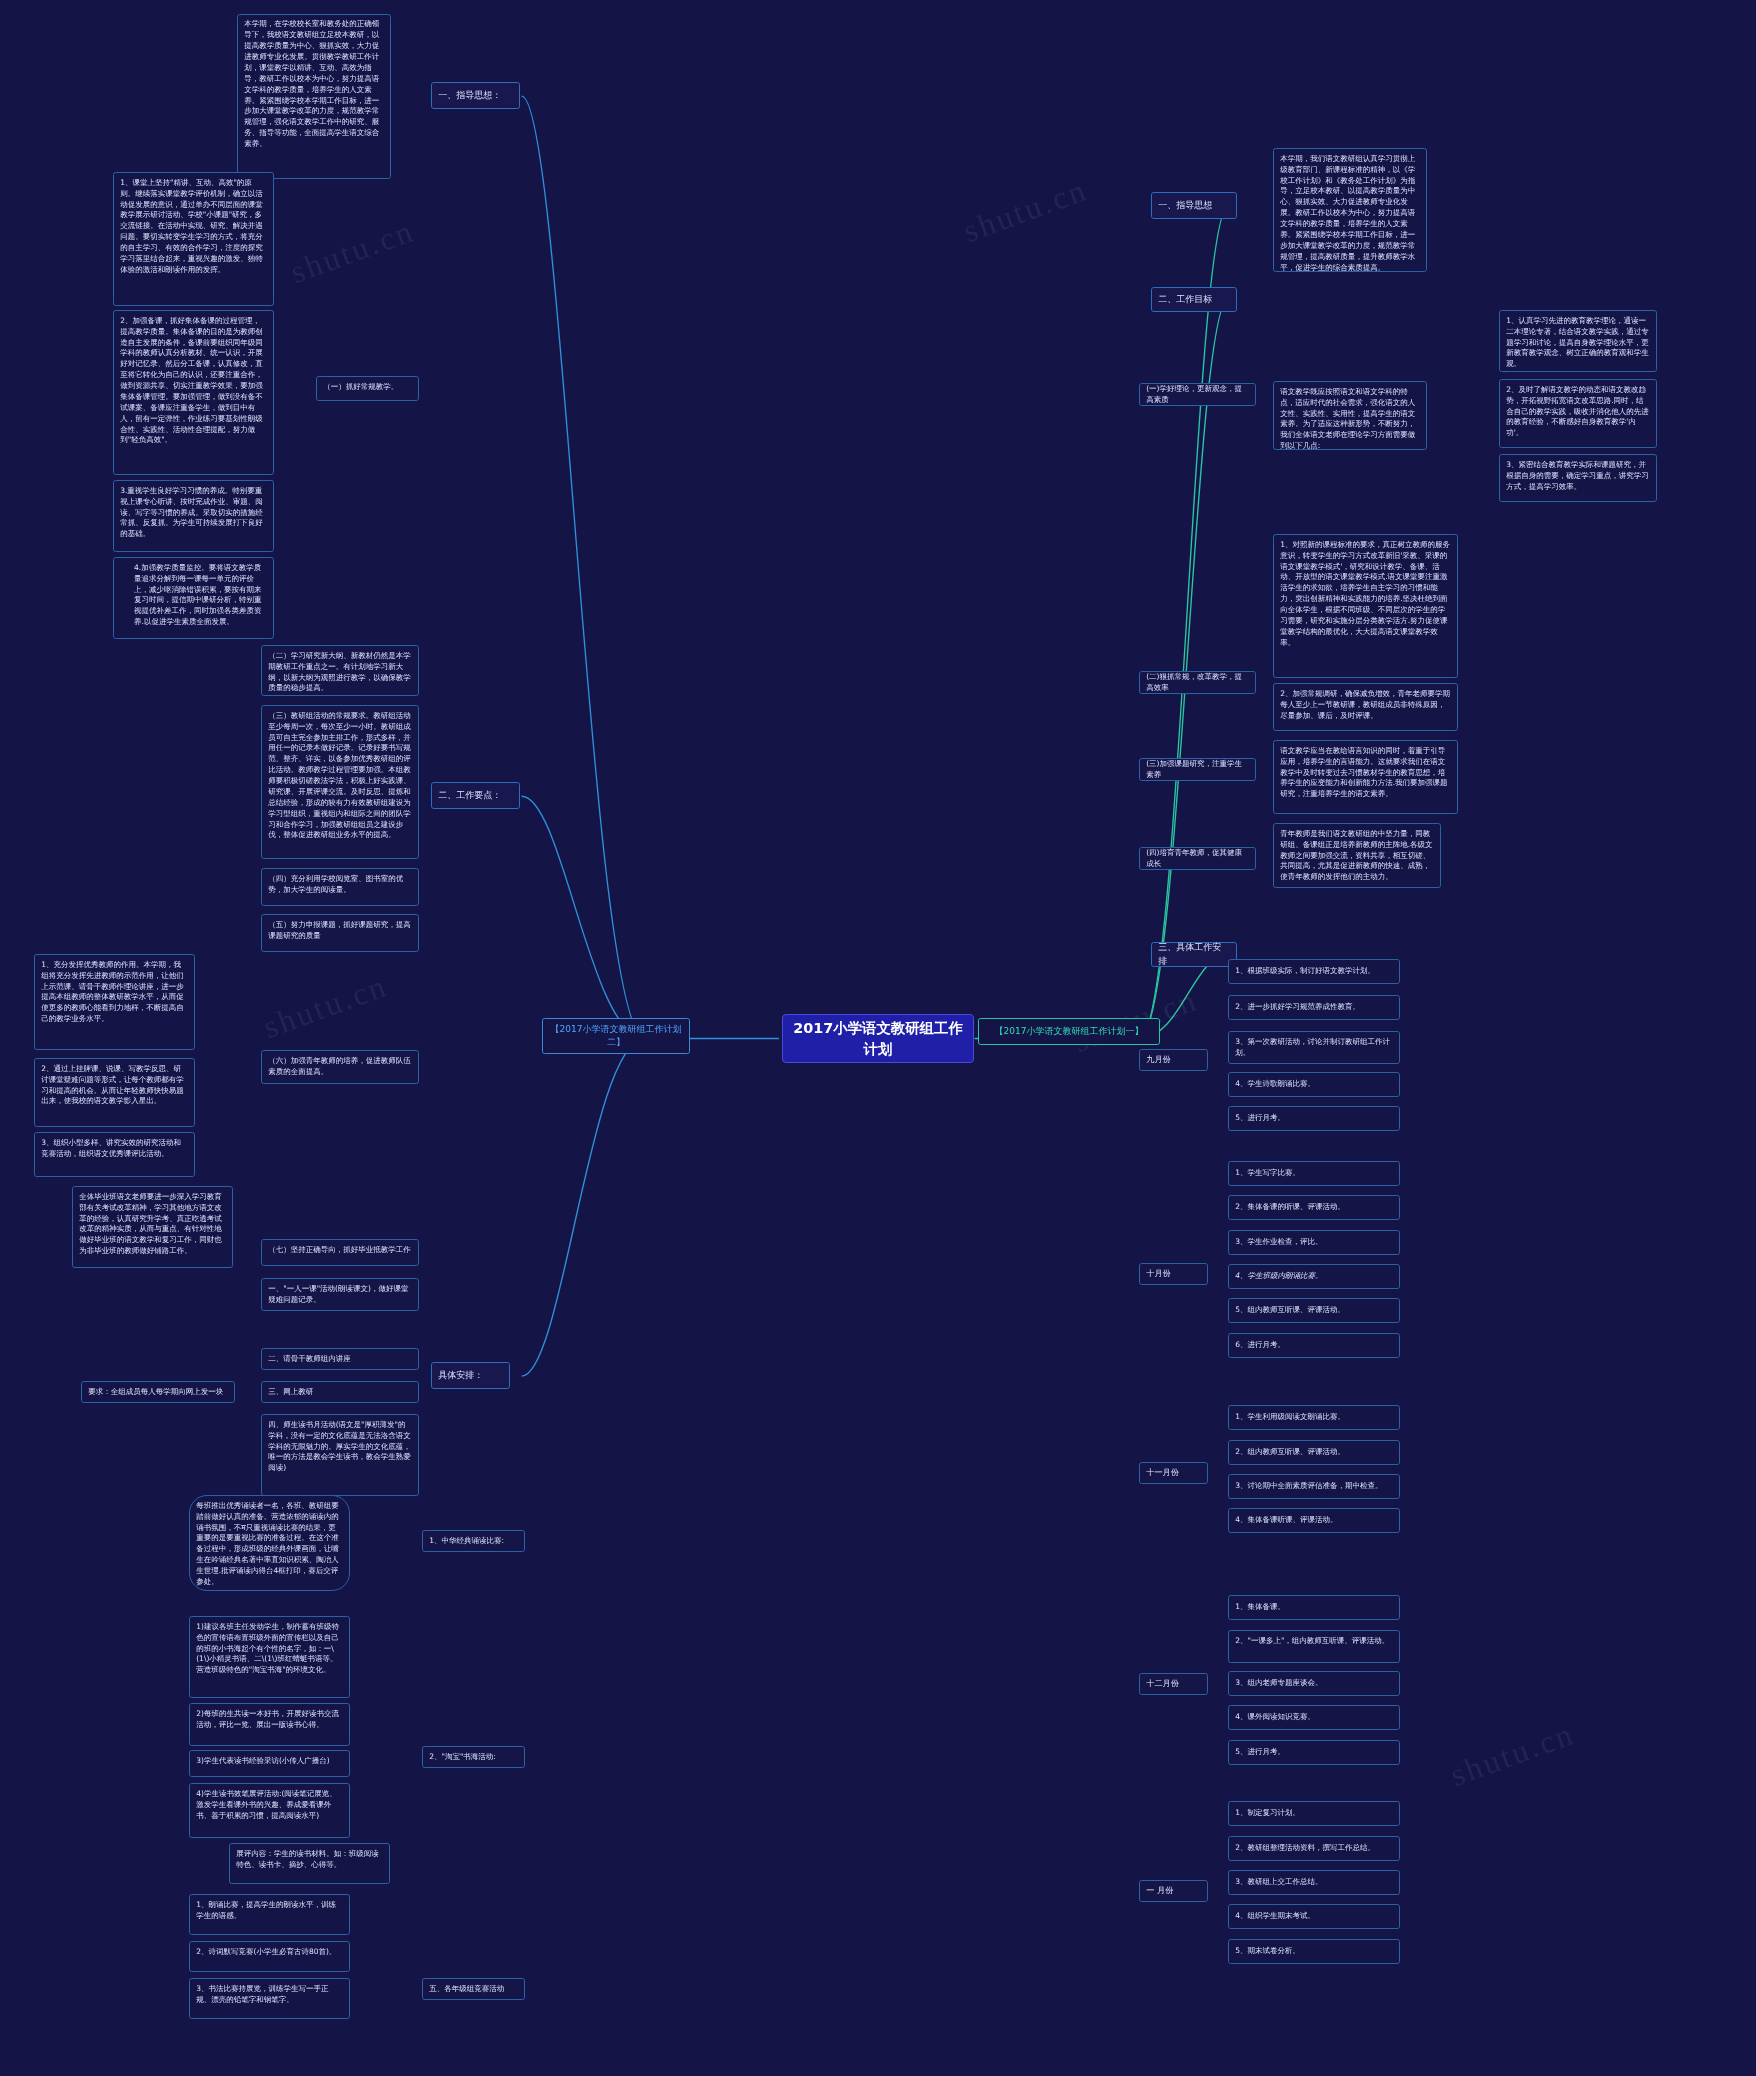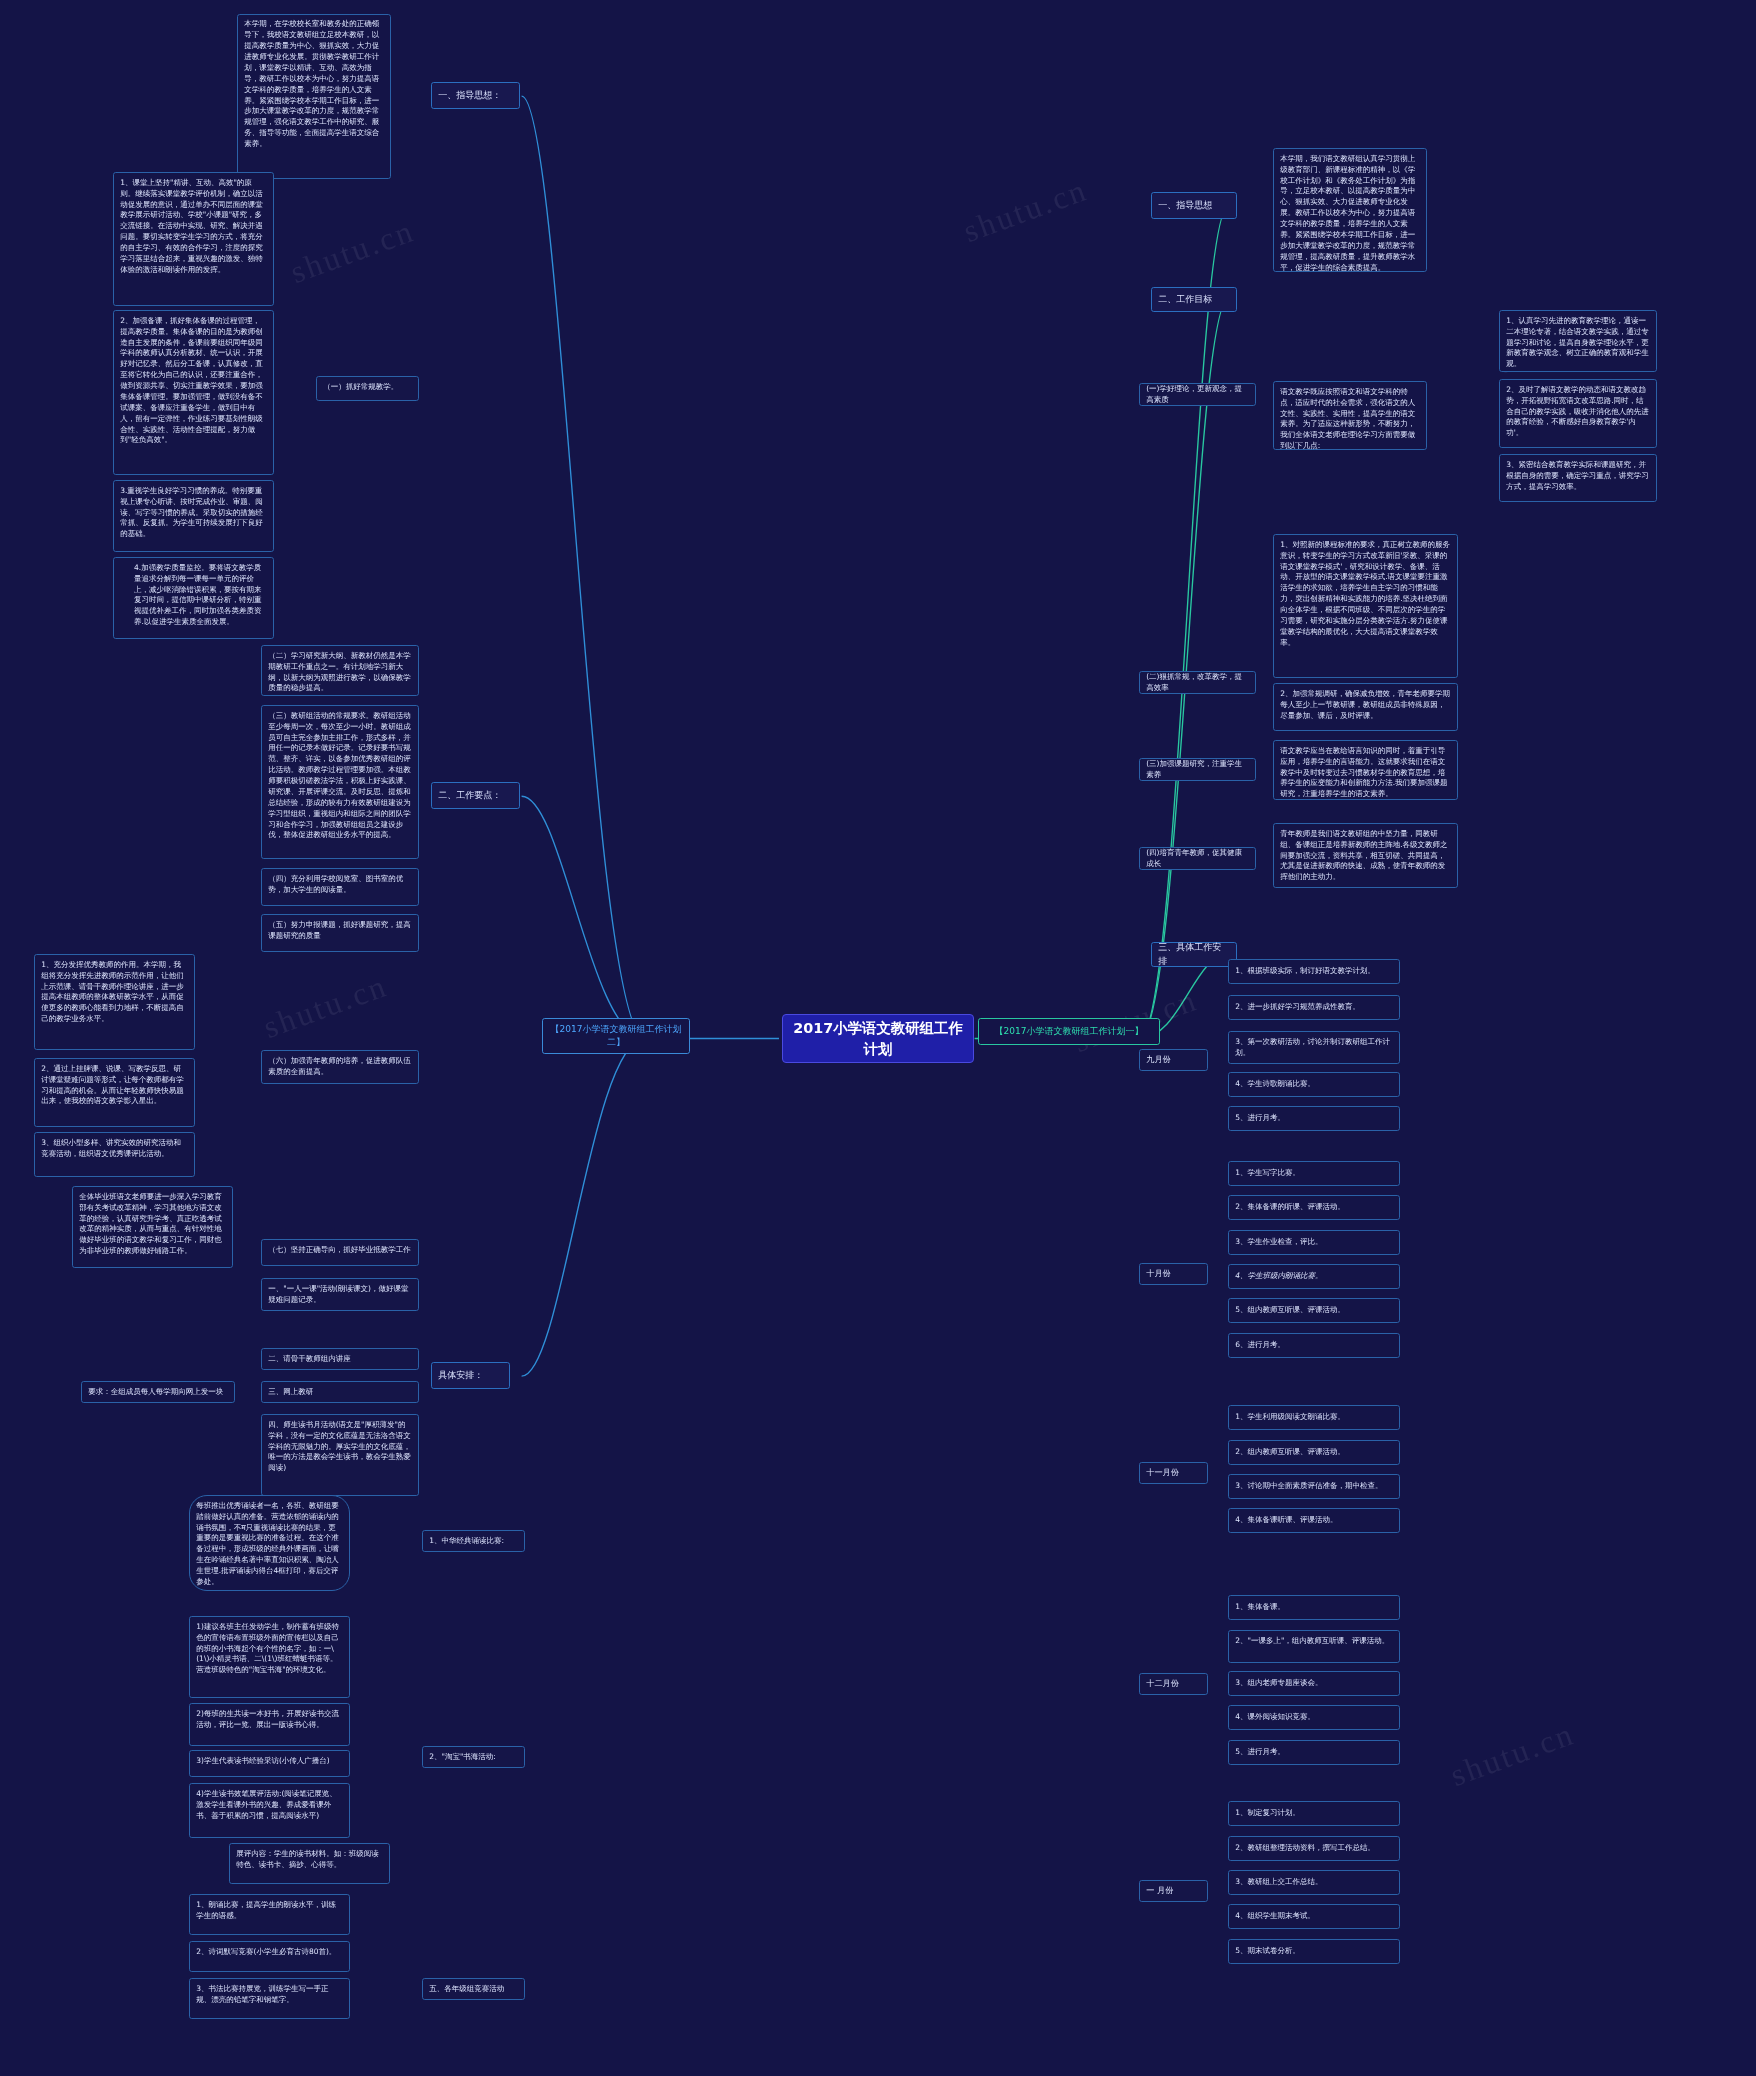--- a/index.html
+++ b/index.html
@@ -105,24 +105,24 @@
   <div class="node leafbox t11" style="left:1273px;top:381px;width:154px;height:69px;">语文教学既应按照语文和语文学科的特点，适应时代的社会需求，强化语文的人文性、实践性、实用性，提高学生的语文素养。为了适应这种新形势，不断努力，我们全体语文老师在理论学习方面需要做到以下几点:</div>
   <div class="node leafbox t11" style="left:1499px;top:310px;width:158px;height:62px;">1、认真学习先进的教育教学理论，通读一二本理论专著，结合语文教学实践，通过专题学习和讨论，提高自身教学理论水平，更新教育教学观念、树立正确的教育观和学生观。</div>
   <div class="node leafbox t11" style="left:1499px;top:379px;width:158px;height:69px;">2、及时了解语文教学的动态和语文教改趋势，开拓视野拓宽语文改革思路.同时，结合自己的教学实践，吸收并消化他人的先进的教育经验，不断感好自身教育教学'内功'。</div>
   <div class="node leafbox t11" style="left:1499px;top:454px;width:158px;height:48px;">3、紧密结合教育教学实际和课题研究，并根据自身的需要，确定学习重点，讲究学习方式，提高学习效率。</div>
 
   <div class="node lvl3 t11 ctr" style="left:1139px;top:671px;width:117px;height:23px;">(二)狠抓常规，改革教学，提高效率</div>
   <div class="node leafbox t11" style="left:1273px;top:534px;width:185px;height:144px;">1、对照新的课程标准的要求，真正树立教师的服务意识，转变学生的学习方式改革新旧'采教、采课的语文课堂教学模式'，研究和设计教学、备课、活动、开放型的语文课堂教学模式.语文课堂要注重激活学生的求知欲，培养学生自主学习的习惯和能力，突出创新精神和实践能力的培养.坚决杜绝到面向全体学生，根据不同班级、不同层次的学生的学习需要，研究和实施分层分类教学活方.努力促使课堂教学结构的最优化，大大提高语文课堂教学效率。</div>
   <div class="node leafbox t11" style="left:1273px;top:683px;width:185px;height:48px;">2、加强常规调研，确保减负增效，青年老师要学期每人至少上一节教研课，教研组成员非特殊原因，尽量参加、课后，及时评课。</div>
 
   <div class="node lvl3 t11 ctr" style="left:1139px;top:758px;width:117px;height:23px;">(三)加强课题研究，注重学生素养</div>
-  <div class="node leafbox t11" style="left:1273px;top:740px;width:185px;height:60px;">语文教学应当在教给语言知识的同时，着重于引导应用，培养学生的言语能力。这就要求我们在语文教学中及时转变过去习惯教材学生的教育思想，培养学生的应变能力和创新能力方法.我们要加强课题研究，注重培养学生的语文素养。</div>
+  <div class="node leafbox t11" style="left:1273px;top:740px;width:185px;height:74px;">语文教学应当在教给语言知识的同时，着重于引导应用，培养学生的言语能力。这就要求我们在语文教学中及时转变过去习惯教材学生的教育思想，培养学生的应变能力和创新能力方法.我们要加强课题研究，注重培养学生的语文素养。</div>
 
   <div class="node lvl3 t11 ctr" style="left:1139px;top:847px;width:117px;height:23px;">(四)培育青年教师，促其健康成长</div>
-  <div class="node leafbox t11" style="left:1273px;top:823px;width:185px;height:65px;">青年教师是我们语文教研组的中坚力量，同教研组、备课组正是培养新教师的主阵地.各级文教师之间要加强交流，资料共享，相互切磋、共同提高，尤其是促进新教师的快速、成熟，使青年教师的发挥他们的主动力。</div>
+  <div class="node leafbox t11" style="left:1273px;top:823px;width:168px;height:65px;">青年教师是我们语文教研组的中坚力量，同教研组、备课组正是培养新教师的主阵地.各级文教师之间要加强交流，资料共享，相互切磋、共同提高，尤其是促进新教师的快速、成熟，使青年教师的发挥他们的主动力。</div>
 
   <div class="node lvl2 ctr t13" style="left:1151px;top:942px;width:86px;height:25px;">三、具体工作安排</div>
 
   <div class="node lvl3 t12 ctr" style="left:1139px;top:1049px;width:69px;height:22px;">九月份</div>
   <div class="node leafbox t11 ctr" style="left:1228px;top:959px;width:172px;height:25px;">1、根据班级实际，制订好语文教学计划。</div>
   <div class="node leafbox t11 ctr" style="left:1228px;top:995px;width:172px;height:25px;">2、进一步抓好学习规范养成性教育。</div>
   <div class="node leafbox t11 ctr" style="left:1228px;top:1031px;width:172px;height:33px;">3、第一次教研活动，讨论并制订教研组工作计划。</div>
   <div class="node leafbox t11 ctr" style="left:1228px;top:1072px;width:172px;height:25px;">4、学生诗歌朗诵比赛。</div>
   <div class="node leafbox t11 ctr" style="left:1228px;top:1106px;width:172px;height:25px;">5、进行月考。</div>
 

